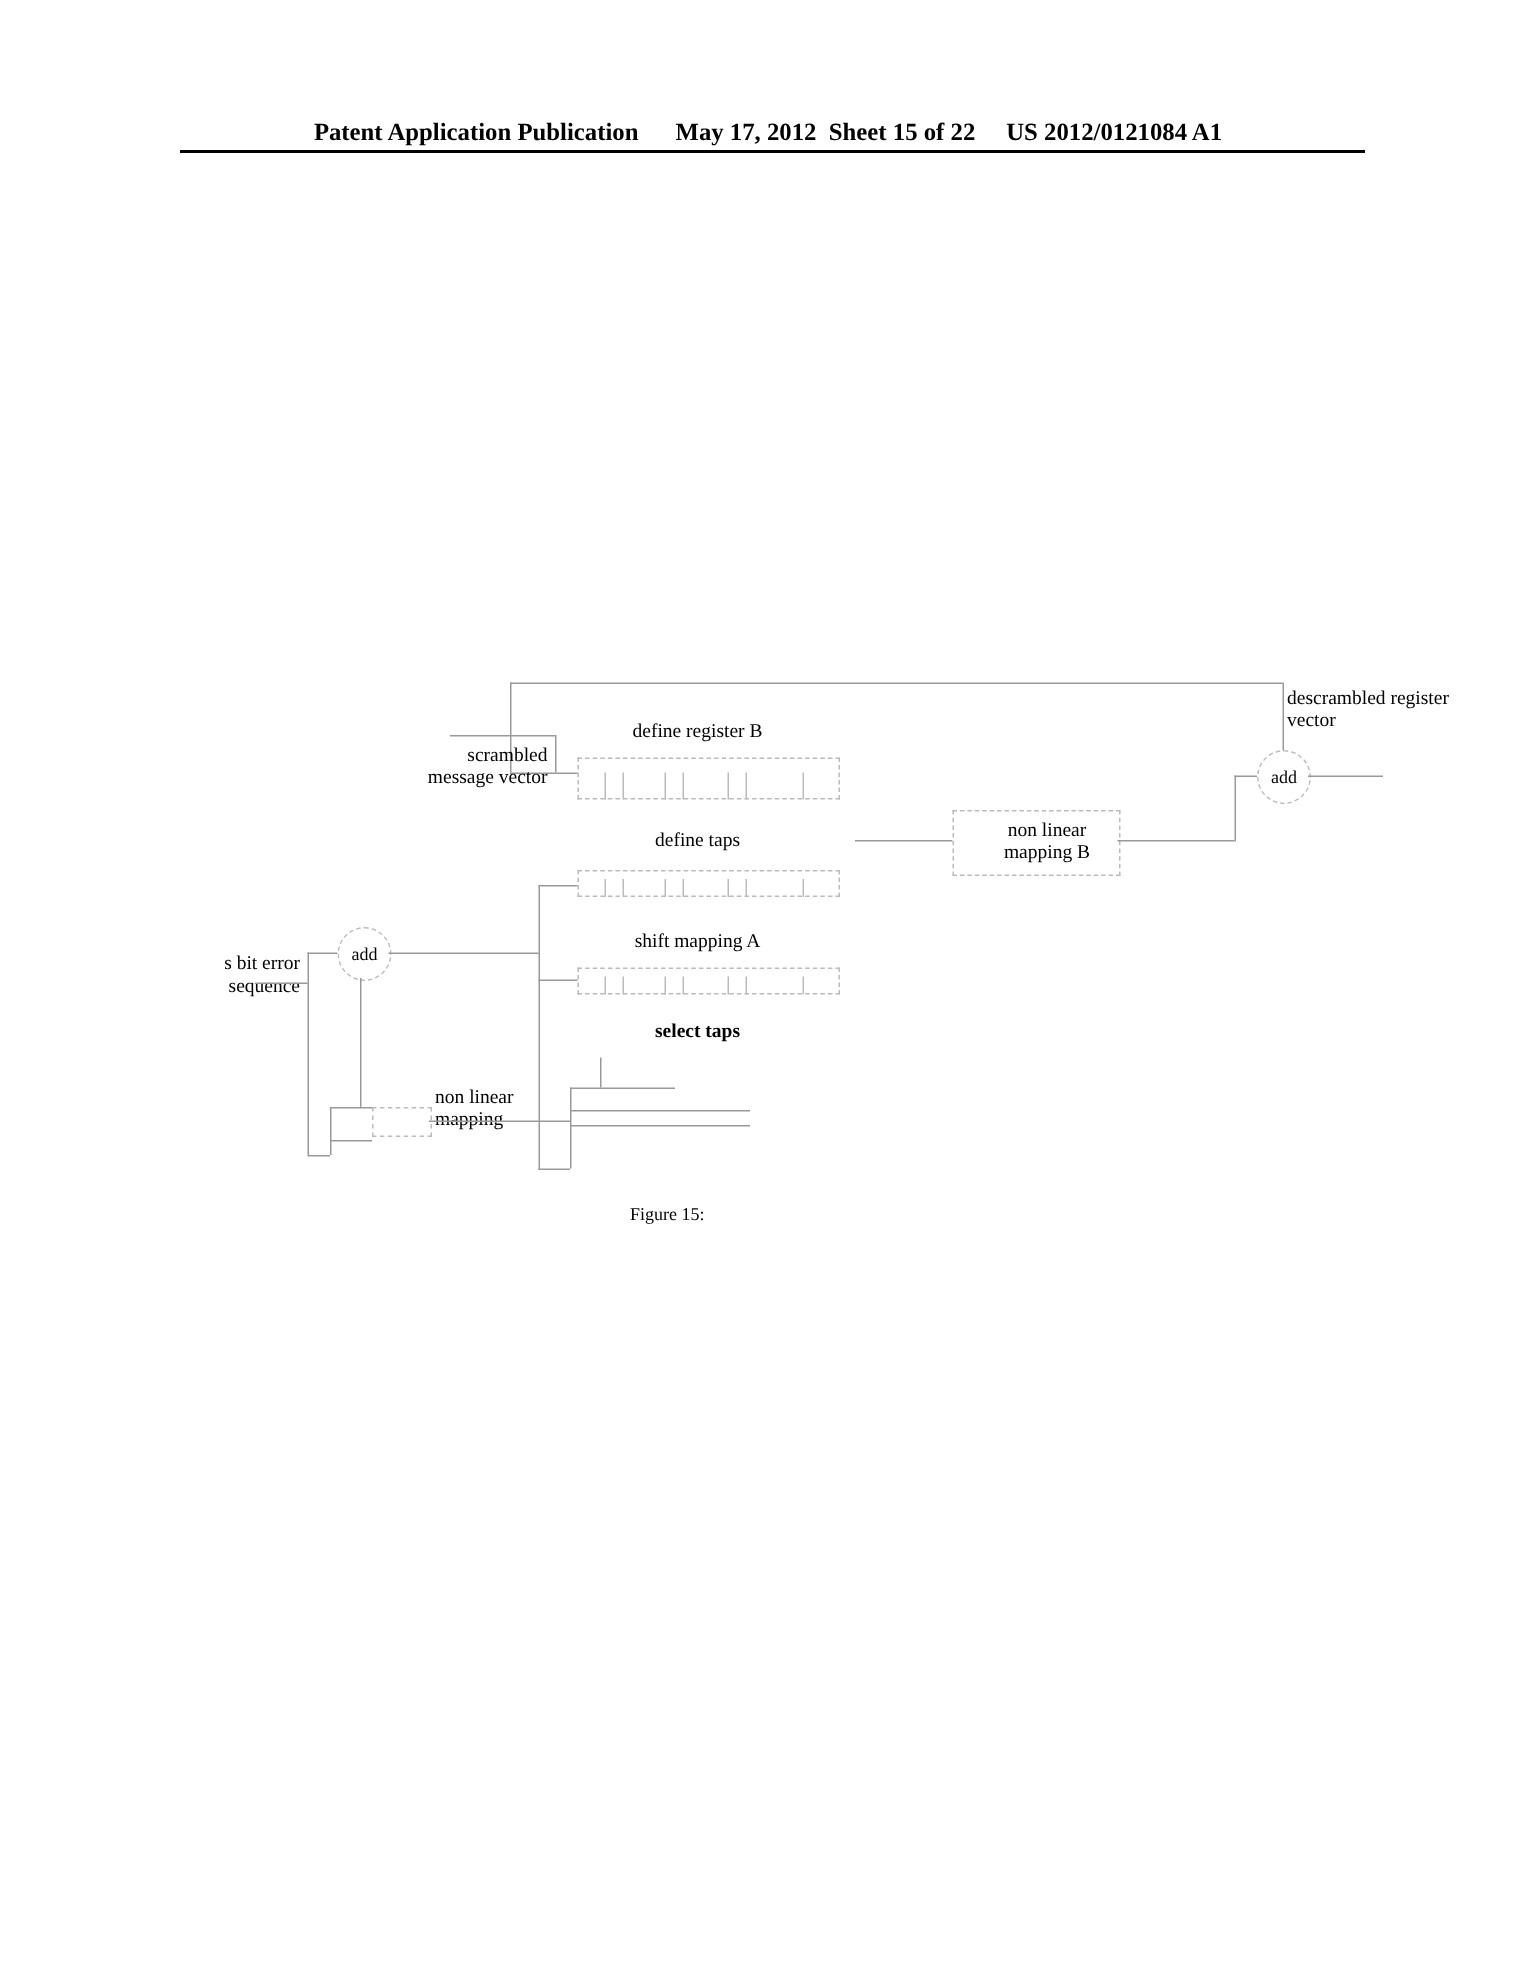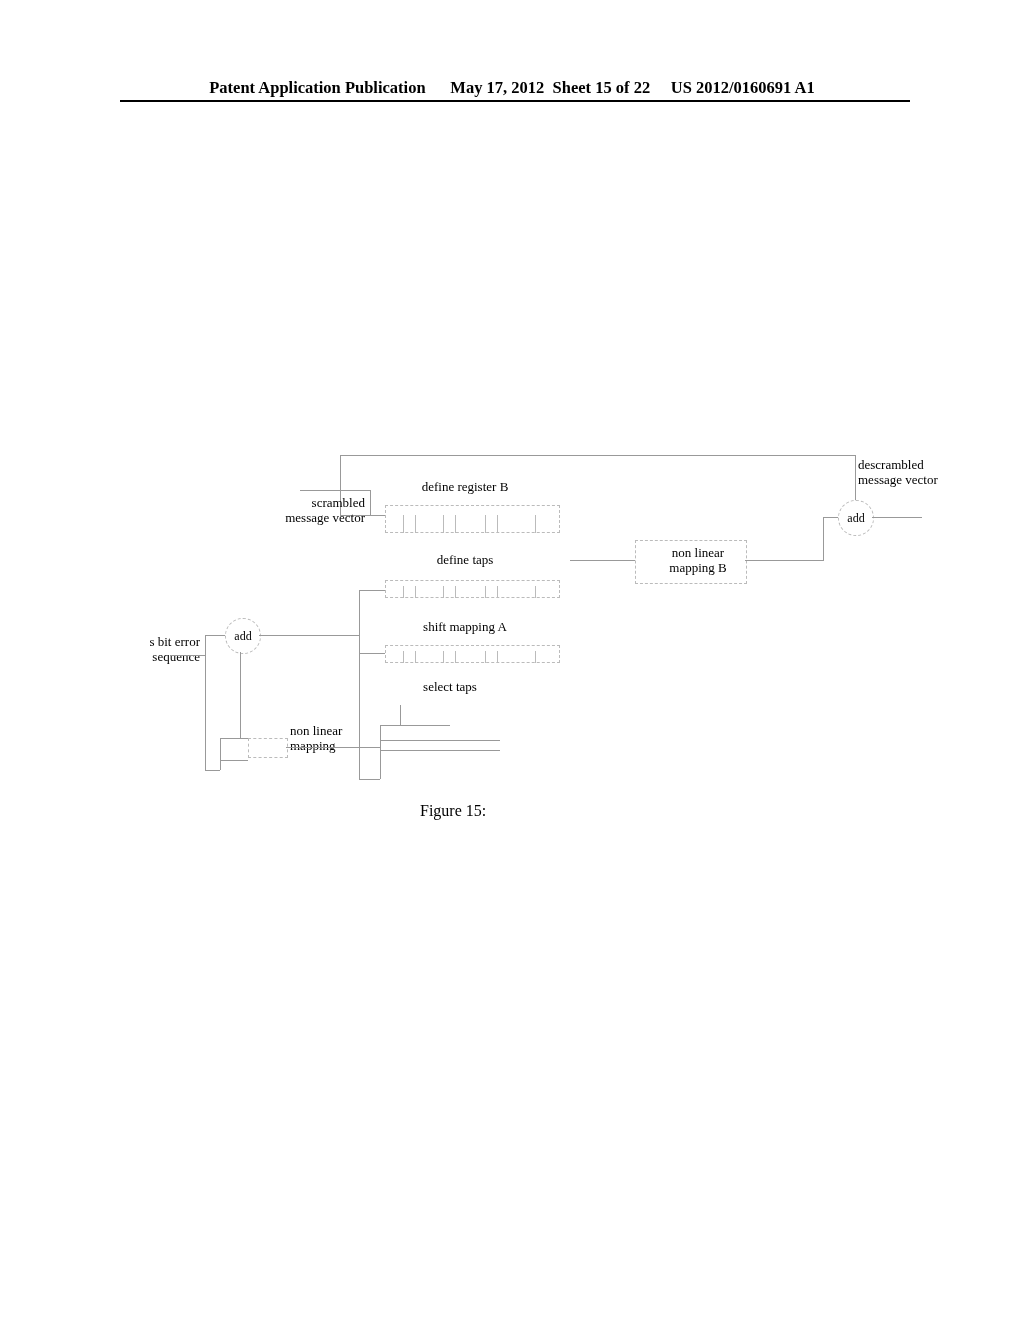--- a/index.html
+++ b/index.html
@@ -82,29 +82,29 @@
     border: 1px dashed #bbb;
   }
   .register .tick {
     position: absolute;
     bottom: 0;
     width: 1px;
     background: #bbb;
   }
   .fig-caption {
     position: absolute;
-    font-size: 16px;
+    font-size: 12px;
   }
 </style>
 </head>
 <body>
 
 <div class="page">
 
-  <div class="header"><span>Patent Application Publication</span>      <span>May 17, 2012</span>  <span>Sheet 15 of 22</span>     <span>US 2012/0160691 A1</span></div>
+  <div class="header"><span>Patent Application Publication</span>      <span>May 17, 2012</span>  <span>Sheet 15 of 22</span>     <span>US 2012/0121084 A1</span></div>
   <div class="header-rule"></div>
 
   <div class="diagram">
 
     <div class="wire v" style="left:855px; top:15px; height:45px;"></div>
     <div class="wire h" style="left:340px; top:15px; width:515px;"></div>
     <div class="wire v" style="left:340px; top:15px; height:60px;"></div>
     <div class="wire h" style="left:340px; top:75px; width:45px;"></div>
 
     <div class="label left" style="left:275px; top:56px; width:90px;">scrambled message vector</div>
@@ -142,36 +142,36 @@
     <div class="box" style="left:635px; top:100px; width:110px; height:42px;"></div>
     <div class="label" style="left:648px; top:106px; width:100px;">non linear mapping B</div>
 
     <div class="wire h" style="left:745px; top:120px; width:78px;"></div>
     <div class="wire v" style="left:823px; top:77px; height:44px;"></div>
     <div class="wire h" style="left:823px; top:77px; width:15px;"></div>
 
     <div class="adder" style="left:838px; top:60px;"><span>add</span></div>
 
     <div class="wire h" style="left:872px; top:77px; width:50px;"></div>
-    <div class="label right" style="left:858px; top:18px; width:110px;">descrambled message vector</div>
+    <div class="label right" style="left:858px; top:18px; width:110px;">descrambled register vector</div>
 
     <div class="label" style="left:400px; top:180px; width:130px;">shift mapping A</div>
 
     <div class="register" style="left:385px; top:205px; width:175px; height:18px;">
       <div class="outline"></div>
       <div class="tick" style="left:18px; height:12px;"></div>
       <div class="tick" style="left:30px; height:12px;"></div>
       <div class="tick" style="left:58px; height:12px;"></div>
       <div class="tick" style="left:70px; height:12px;"></div>
       <div class="tick" style="left:100px; height:12px;"></div>
       <div class="tick" style="left:112px; height:12px;"></div>
       <div class="tick" style="left:150px; height:12px;"></div>
     </div>
 
-    <div class="label" style="left:405px; top:240px; width:90px;">select taps</div>
+    <div class="label" style="left:420px; top:240px; width:90px;font-weight:bold;">select taps</div>
 
     <div class="wire v" style="left:400px; top:265px; height:20px;"></div>
     <div class="wire h" style="left:380px; top:285px; width:70px;"></div>
     <div class="wire h" style="left:380px; top:300px; width:120px;"></div>
     <div class="wire h" style="left:380px; top:310px; width:120px;"></div>
     <div class="wire v" style="left:380px; top:285px; height:54px;"></div>
 
     <div class="box" style="left:248px; top:298px; width:38px; height:18px;"></div>
     <div class="label right" style="left:290px; top:284px; width:80px;">non linear mapping</div>
 

